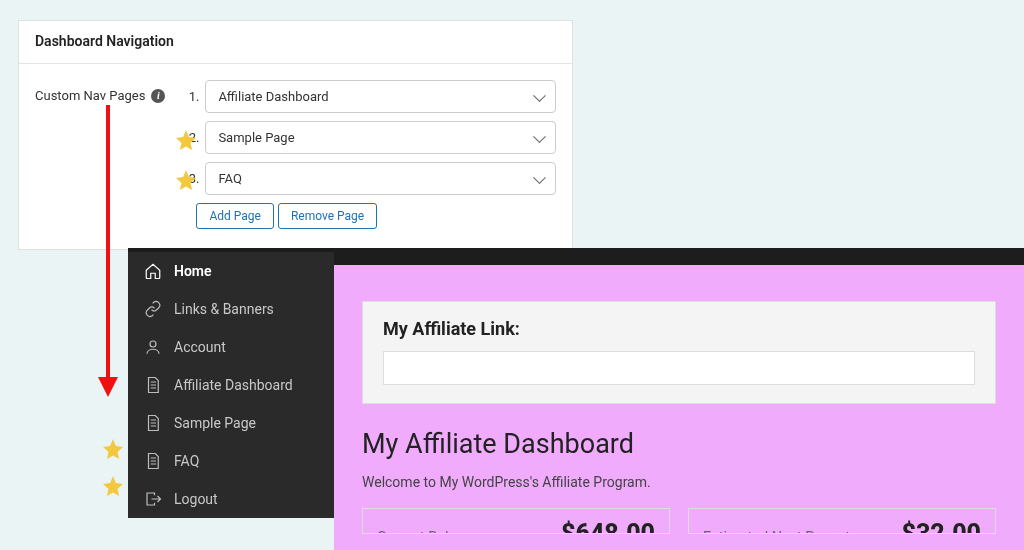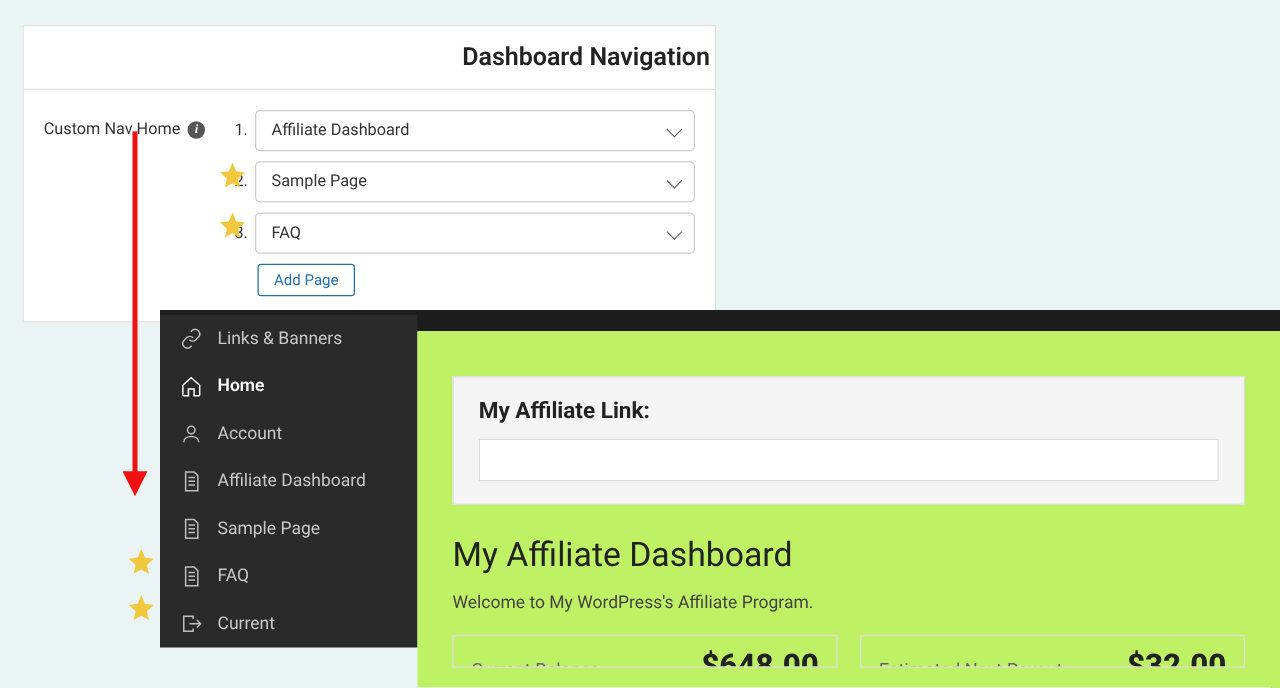--- a/index.html
+++ b/index.html
@@ -1,66 +1,66 @@
 <!DOCTYPE html>
 <html><head>
 <meta charset="utf-8">
 <style>
 * { margin:0; padding:0; box-sizing:border-box; font-family:-apple-system,BlinkMacSystemFont,"Segoe UI",Roboto,Arial,sans-serif; }
 body { background:#ebf4f4; width:1024px; height:550px; overflow:hidden; position:relative; }
 
 .settings-panel { position:absolute; left:18px; top:20px; width:555px; background:#fff; border:1px solid #e0e0e0; }
-.panel-header { padding:12px 4px 14px; font-weight:600; font-size:20px; color:#222; border-bottom:1px solid #e5e5e5;text-align:right; }
+.panel-header { padding:12px 16px 14px; font-weight:600; font-size:14px; color:#222; border-bottom:1px solid #e5e5e5; }
 .panel-body { padding:16px 16px 20px; display:flex; align-items:flex-start; gap:20px; }
 .field-label { font-size:13px; color:#333; display:flex; align-items:center; gap:6px; min-width:115px; padding-top:8px; }
 .info-icon { display:inline-flex; width:14px; height:14px; border-radius:50%; background:#555; color:#fff; font-size:10px; font-weight:700; align-items:center; justify-content:center; font-style:italic; font-family:serif; }
 .nav-rows { flex:1; }
 .nav-row { display:flex; align-items:center; gap:6px; margin-bottom:8px; position:relative; }
 .nav-num { font-size:13px; color:#333; width:14px; text-align:right; }
 .nav-select { flex:1; border:1px solid #ccc; border-radius:4px; padding:8px 28px 8px 12px; font-size:13px; color:#333; background:#fff; appearance:none; position:relative; }
 .nav-select-wrap { position:relative; flex:1; }
 .nav-select-wrap::after { content:""; position:absolute; right:12px; top:50%; width:8px; height:8px; border-right:1.5px solid #666; border-bottom:1.5px solid #666; transform:translateY(-65%) rotate(45deg); pointer-events:none; }
-.row-btns { display:flex; gap:4px; margin-top:4px; margin-left:22px; }
+.row-btns { display:flex; gap:4px; margin-top:4px; margin-left:11px; }
 .btn-outline { background:#fff; border:1px solid #2271b1; color:#2271b1; font-size:12px; padding:5px 12px; border-radius:3px; cursor:pointer; }
 
 .star { position:absolute; width:24px; height:24px; }
 .star svg { width:100%; height:100%; }
 
 .arrow { position:absolute; left:98px; top:105px; }
 
 .app { position:absolute; left:128px; top:248px; width:920px; background:#1d1d1d; height:17px; }
 
 .sidebar { position:absolute; left:128px; top:252px; width:206px; background:#2a2a2a; }
 .sb-item { display:flex; align-items:center; gap:12px; padding:10px 16px; color:#c8c8c8; font-size:14px; cursor:pointer; }
 .sb-item.active { color:#fff; font-weight:600; }
 .sb-ico { width:18px; height:18px; display:flex; align-items:center; justify-content:center; flex-shrink:0; }
 .sb-ico svg { width:18px; height:18px; stroke:#bdbdbd; fill:none; stroke-width:1.6; }
 .sb-item.active .sb-ico svg { stroke:#fff; }
 
-.content { position:absolute; left:334px; top:265px; right:0; bottom:0; background:#bef264; padding:36px 28px 0; }
+.content { position:absolute; left:334px; top:265px; right:0; bottom:0; background:#f0abfc; padding:36px 28px 0; }
 .card { border:1px solid #ddd; background:#f4f4f4; padding:16px 20px 18px; margin-bottom:24px; }
 .card-title { font-weight:700; font-size:18px; color:#222; margin-bottom:12px; }
 .text-input { width:100%; background:#fff; border:1px solid #ddd; height:34px; }
 .main-title { font-weight:400; font-size:27px; color:#222; margin-bottom:14px; }
 .welcome { font-size:14px; color:#444; margin-bottom:18px; }
 .stat-row { display:flex; gap:18px; }
 .stat { flex:1; border:1px solid #ddd; padding:10px 14px 0; display:flex; justify-content:space-between; align-items:baseline; overflow:hidden; height:26px; }
 .stat-label { font-size:14.5px; color:#666; }
 .stat-val { font-weight:800; font-size:25px; color:#222; }
 
 .sb-star { position:absolute; width:24px; height:24px; }
 </style>
 </head>
 <body>
 
 <div class="settings-panel">
   <div class="panel-header">Dashboard Navigation</div>
   <div class="panel-body">
     <div class="field-label">
-      <span>Custom Nav Home</span>
+      <span>Custom Nav Pages</span>
       <span class="info-icon">i</span>
     </div>
     <div class="nav-rows">
       <div class="nav-row">
         <span class="nav-num">1.</span>
         <div class="nav-select-wrap">
           <div class="nav-select">Affiliate Dashboard</div>
         </div>
       </div>
       <div class="nav-row">
@@ -70,20 +70,21 @@
         </div>
       </div>
       <div class="nav-row">
         <span class="nav-num">3.</span>
         <div class="nav-select-wrap">
           <div class="nav-select">FAQ</div>
         </div>
       </div>
       <div class="row-btns">
         <button class="btn-outline">Add Page</button>
+        <button class="btn-outline">Remove Page</button>
       </div>
     </div>
   </div>
 </div>
 
 <div class="star" style="left:174px; top:128px;">
   <svg viewBox="0 0 24 24">
       <path fill="#f2c83f" d="M12 2l2.9 6.9L22 10l-5.5 5 1.6 7L12 18.5 5.9 22l1.6-7L2 10l7.1-1.1z"></path>
     </svg>
 </div>
@@ -94,35 +95,35 @@
 </div>
 
 <svg class="arrow" width="30" height="295">
   <line x1="10" y1="0" x2="10" y2="275" stroke="#e11" stroke-width="4"></line>
   <polygon points="0,272 20,272 10,292" fill="#e11"></polygon>
 </svg>
 
 <div class="app"></div>
 
 <div class="sidebar">
+  <div class="sb-item active">
+    <span class="sb-ico">
+        <svg viewBox="0 0 24 24">
+          <path d="M3 11l9-8 9 8v10a1 1 0 01-1 1h-5v-7h-6v7H4a1 1 0 01-1-1z"></path>
+        </svg>
+      </span>
+    <span>Home</span>
+  </div>
   <div class="sb-item">
     <span class="sb-ico">
         <svg viewBox="0 0 24 24">
           <path d="M10 13a5 5 0 007 0l3-3a5 5 0 00-7-7l-1.5 1.5M14 11a5 5 0 00-7 0l-3 3a5 5 0 007 7l1.5-1.5"></path>
         </svg>
       </span>
     <span>Links &amp; Banners</span>
-  </div>
-  <div class="sb-item active">
-    <span class="sb-ico">
-        <svg viewBox="0 0 24 24">
-          <path d="M3 11l9-8 9 8v10a1 1 0 01-1 1h-5v-7h-6v7H4a1 1 0 01-1-1z"></path>
-        </svg>
-      </span>
-    <span>Home</span>
   </div>
   <div class="sb-item">
     <span class="sb-ico">
         <svg viewBox="0 0 24 24">
           <circle cx="12" cy="8" r="4"></circle>
           <path d="M4 21c0-4 4-6 8-6s8 2 8 6"></path>
         </svg>
       </span>
     <span>Account</span>
   </div>
@@ -152,21 +153,21 @@
         </svg>
       </span>
     <span>FAQ</span>
   </div>
   <div class="sb-item">
     <span class="sb-ico">
         <svg viewBox="0 0 24 24">
           <path d="M14 7V4H4v16h10v-3M10 12h11M18 8l4 4-4 4"></path>
         </svg>
       </span>
-    <span>Current</span>
+    <span>Logout</span>
   </div>
 </div>
 
 <div class="sb-star" style="left:101px; top:437px;">
   <svg viewBox="0 0 24 24">
       <path fill="#f2c83f" d="M12 2l2.9 6.9L22 10l-5.5 5 1.6 7L12 18.5 5.9 22l1.6-7L2 10l7.1-1.1z"></path>
     </svg>
 </div>
 <div class="sb-star" style="left:101px; top:474px;">
   <svg viewBox="0 0 24 24">

